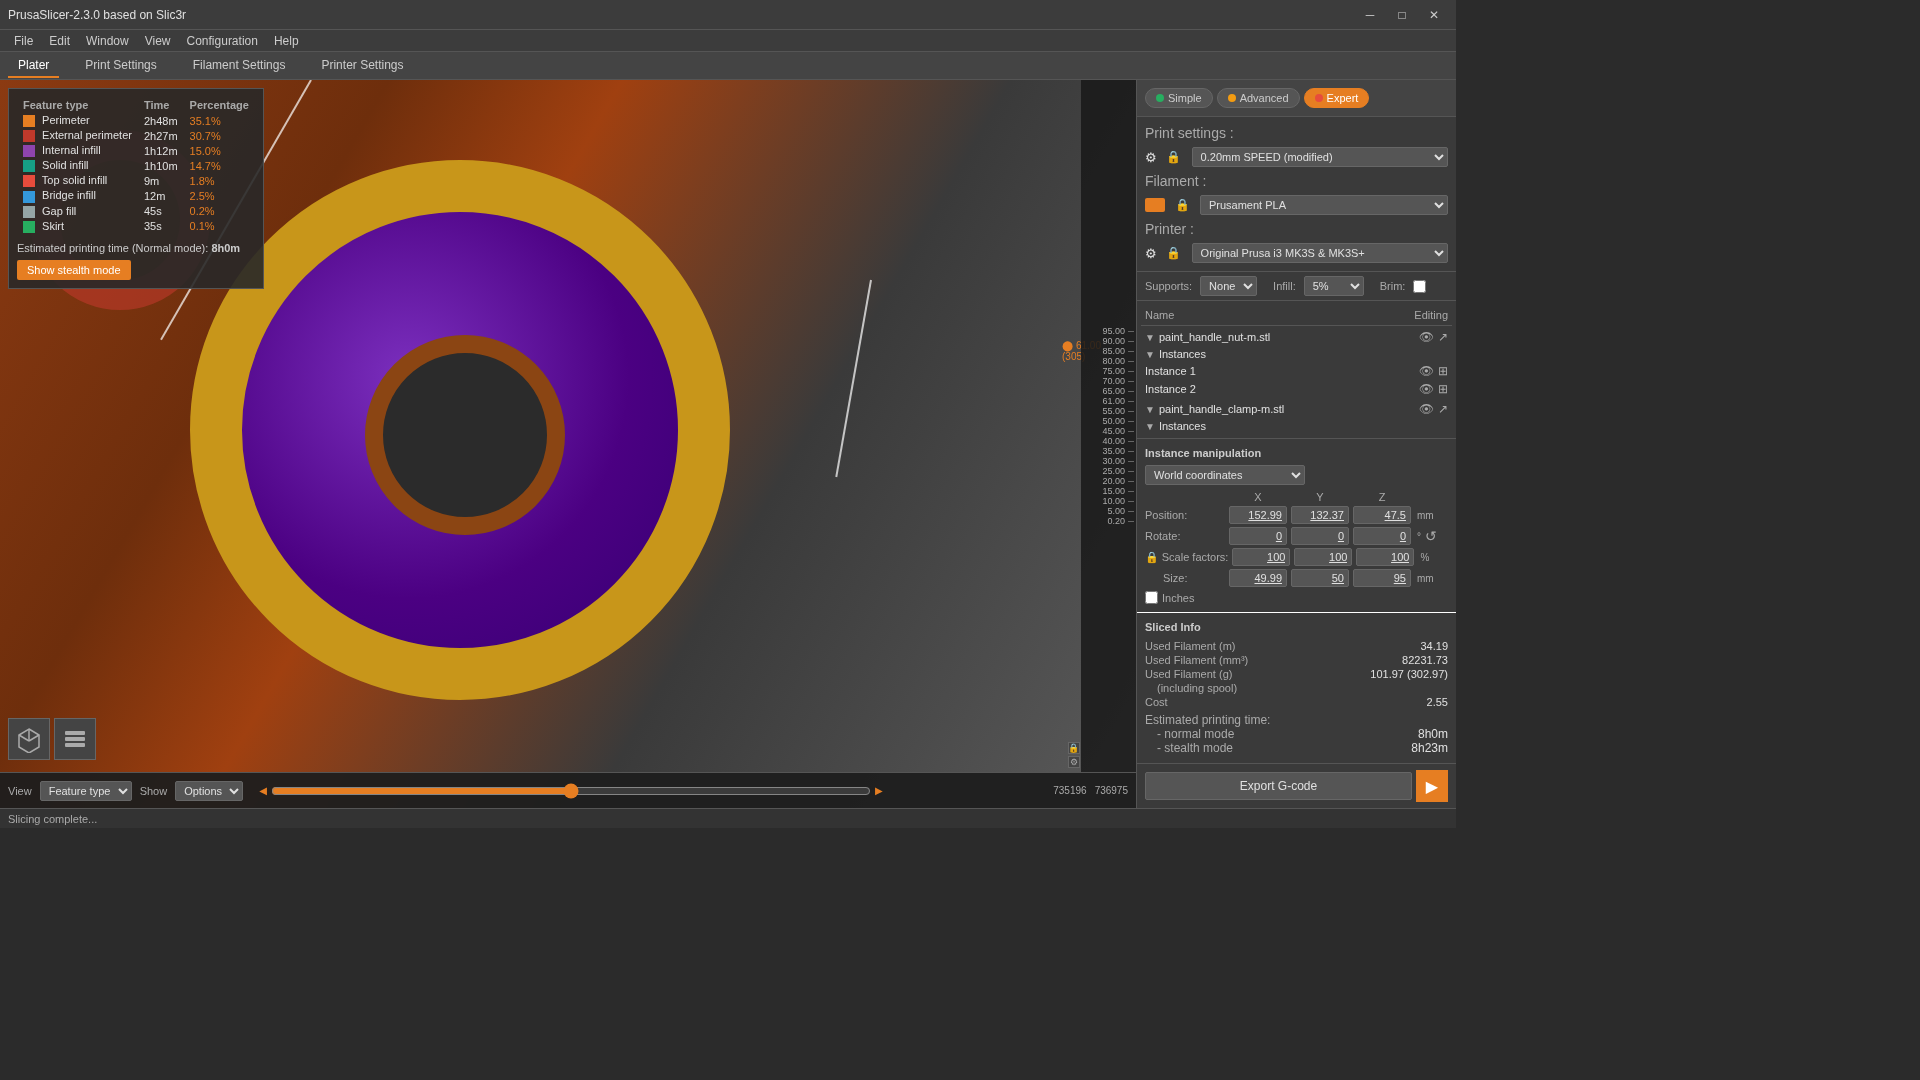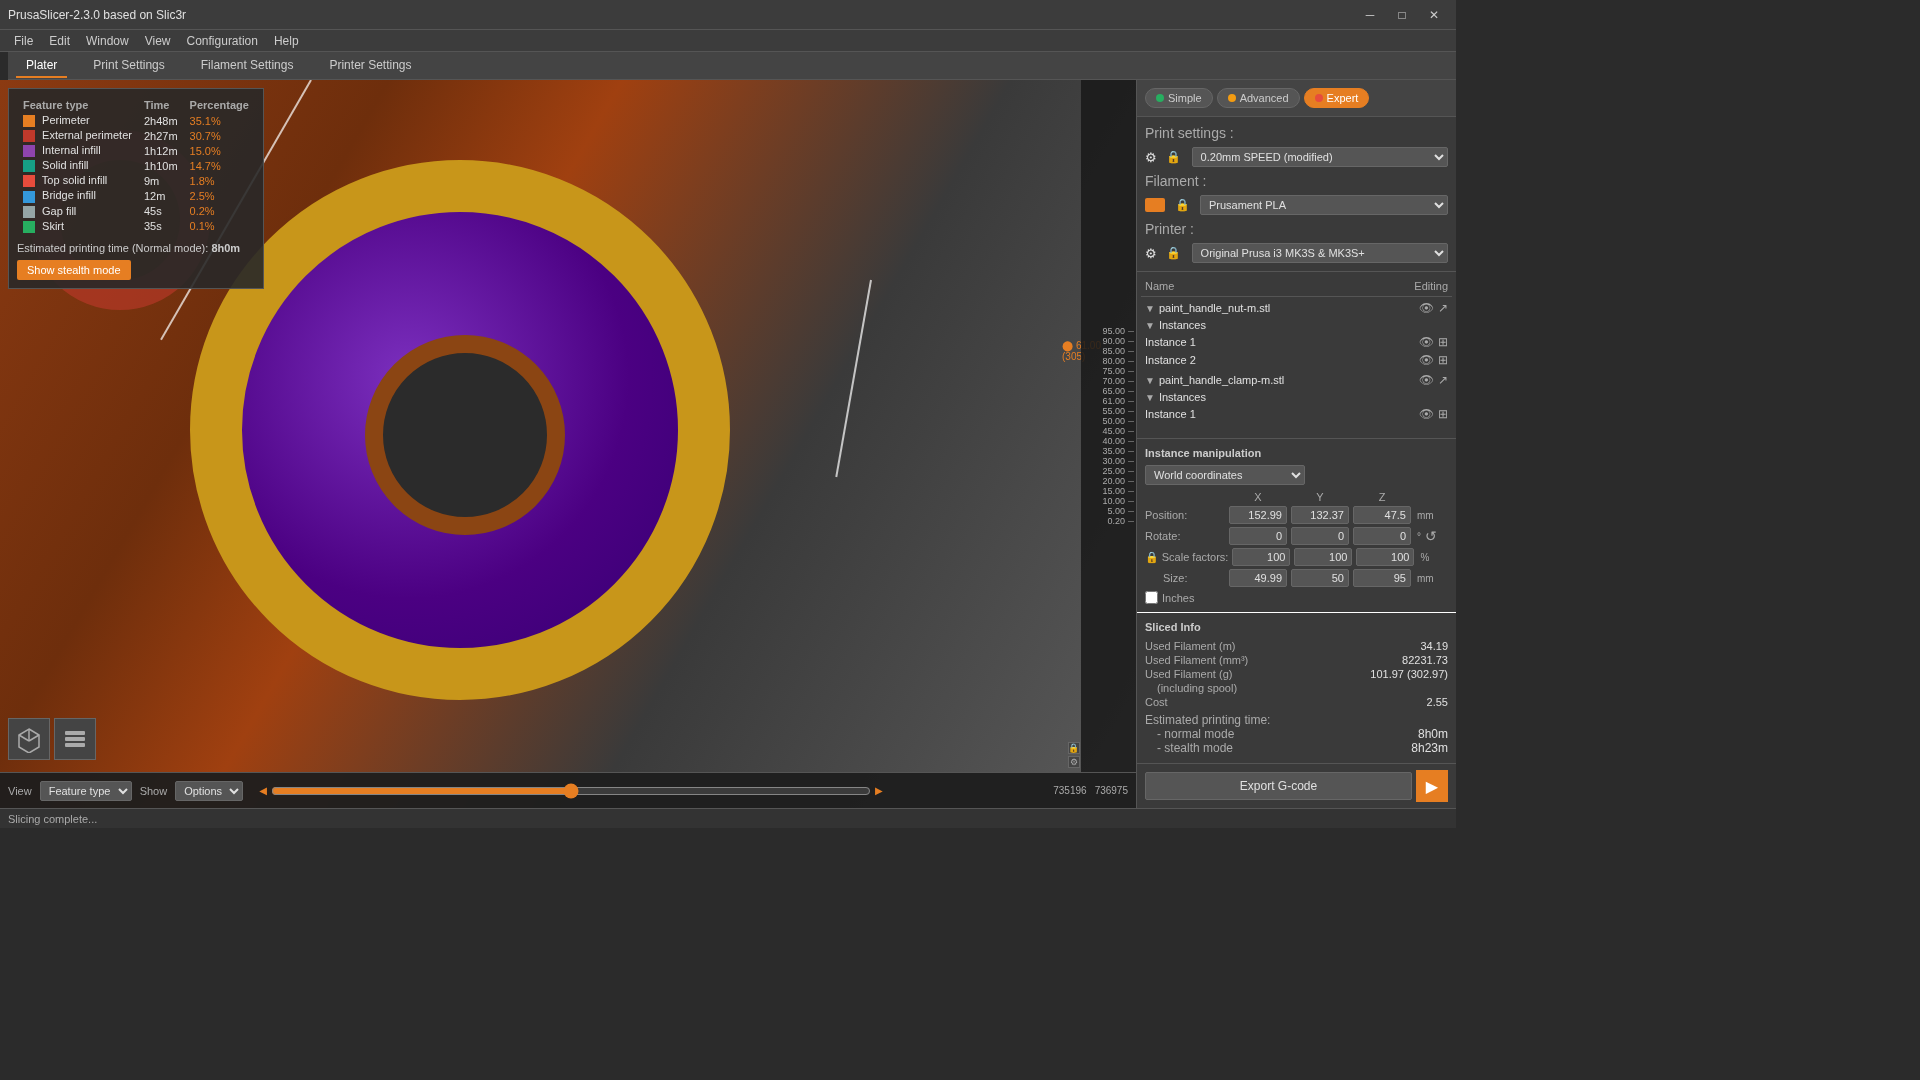--- a/index.html
+++ b/index.html
@@ -7,21 +7,21 @@
 
     
     #titlebar { height: 30px; background: #3c3c3c; display: flex; align-items: center; justify-content: space-between; padding: 0 8px; border-bottom: 1px solid #555; }
     #titlebar .win-controls { display: flex; gap: 4px; }
 
     
     #menubar { height: 22px; background: #3c3c3c; display: flex; align-items: center; padding: 0 6px; border-bottom: 1px solid #555; }
     #menubar .menu-item { padding: 2px 8px; font-size: 12px; color: #ccc; cursor: pointer; }
 
     
-    #toolbar { height: 28px; background: #444; display: flex; align-items: center; padding: 0 8px; gap: 16px; border-bottom: 1px solid #555; margin-left: 8px; }
+    #toolbar { height: 28px; background: #444; display: flex; align-items: center; padding: 0 8px; gap: 16px; border-bottom: 1px solid #555; }
     #toolbar .tab { padding: 4px 10px; font-size: 12px; color: #ccc; cursor: pointer; border-bottom: 2px solid transparent; }
     #toolbar .tab.active { color: #fff; border-bottom: 2px solid #e67e22; }
 
     
     #main { display: flex; height: calc(828px - 30px - 22px - 28px - 20px); }
 
     
     #viewport { flex: 1; position: relative; background: #1a1a1a; overflow: hidden; }
 
     
@@ -67,21 +67,21 @@
     .eye-icon { font-size: 12px; color: #aaa; cursor: pointer; }
     .grid-icon { font-size: 12px; color: #aaa; cursor: pointer; }
 
     
     #instance-manip { padding: 8px; border-bottom: 1px solid #ffffff; }
     #instance-manip h4 { font-size: 11px; color: #ccc; margin-bottom: 6px; font-weight: bold; }
     .coord-row { display: flex; align-items: center; gap: 4px; margin: 3px 0; }
     .coord-label { font-size: 11px; color: #aaa; min-width: 80px; }
     .coord-headers { display: flex; gap: 4px; margin-left: 84px; margin-bottom: 2px; }
     .coord-header { width: 58px; font-size: 11px; color: #aaa; text-align: center; }
-    .coord-input { width: 58px; background: #555; border: 1px solid #666; color: #e0e0e0; padding: 2px 4px; font-size: 11px; text-align: right; border-radius: 2px; }
+    .coord-input { width: 58px; background: #555; border: 1px solid #666; color: #e0e0e0; padding: 2px 4px; font-size: 11px; text-align: right; border-radius: 2px; text-decoration: underline; }
     .coord-unit { font-size: 10px; color: #aaa; margin-left: 2px; }
     .refresh-icon { font-size: 14px; color: #aaa; cursor: pointer; }
 
     .world-coord-select { background: #555; border: 1px solid #666; color: #e0e0e0; padding: 2px 4px; font-size: 11px; border-radius: 2px; }
 
     
     #sliced-info { padding: 8px; }
     #sliced-info h4 { font-size: 11px; color: #ccc; margin-bottom: 6px; font-weight: bold; }
     .info-row { display: flex; justify-content: space-between; font-size: 11px; padding: 1px 0; }
     .info-label { color: #aaa; }
@@ -422,20 +422,32 @@
       </div>
       <div class="setting-row">
         <span style="font-size:13px;margin-right:4px;">⚙</span>
         <span style="font-size:12px;margin-right:4px;">🔒</span>
         <select class="setting-select">
           <option>Original Prusa i3 MK3S &amp; MK3S+</option>
         </select>
       </div>
     </div>
 
+    <div id="supports-row">
+      <span class="mini-label">Supports:</span>
+      <select class="mini-select">
+        <option>None</option>
+      </select>
+      <span class="mini-label" style="margin-left:8px;">Infill:</span>
+      <select class="mini-select" style="width:60px;">
+        <option>5%</option>
+      </select>
+      <span class="mini-label" style="margin-left:8px;">Brim:</span>
+      <input type="checkbox" style="">
+    </div>
 
     <div id="object-list">
       <div id="object-list-header">
         <span>Name</span>
         <span>Editing</span>
       </div>
       <div id="object-list-items">
 
       <div class="obj-group">
     <div class="obj-item" style="padding-left:4px;">

